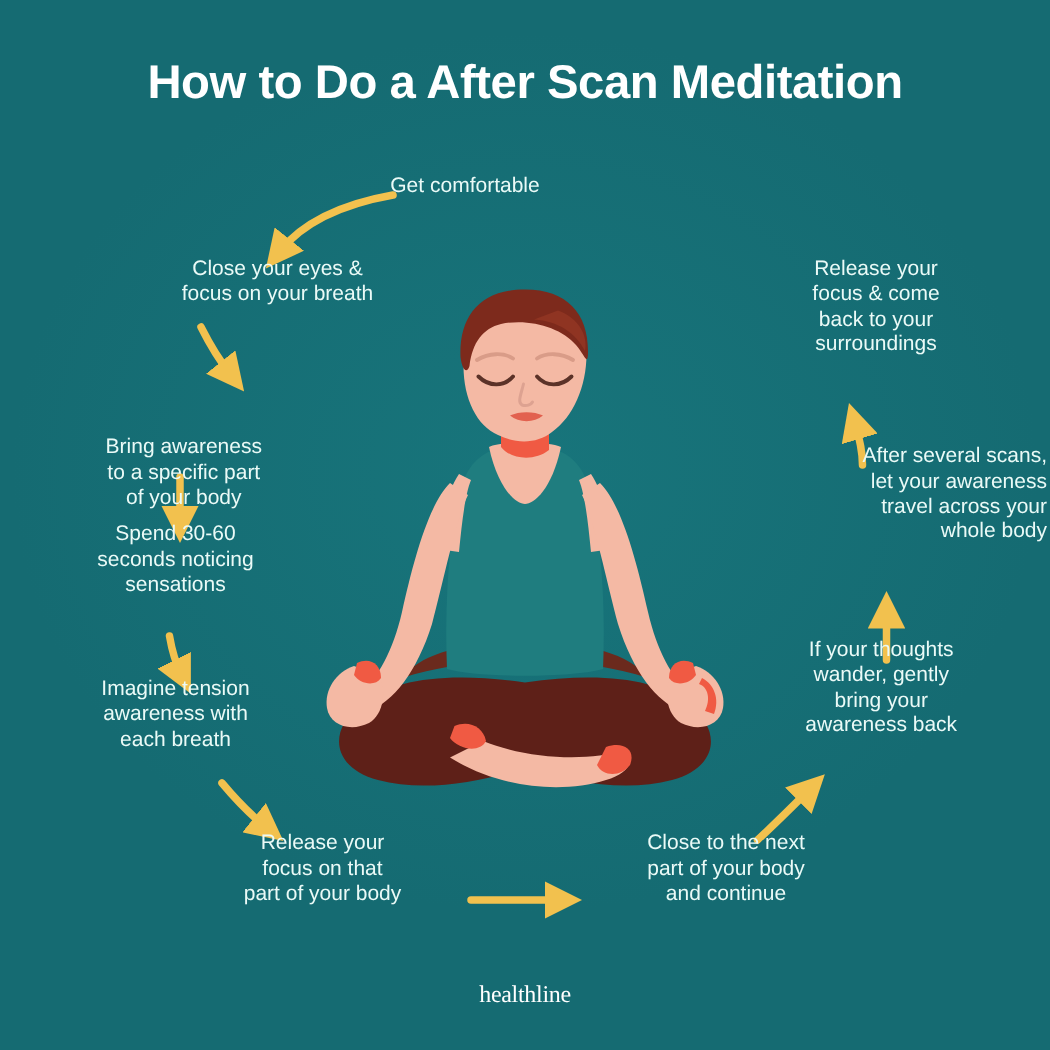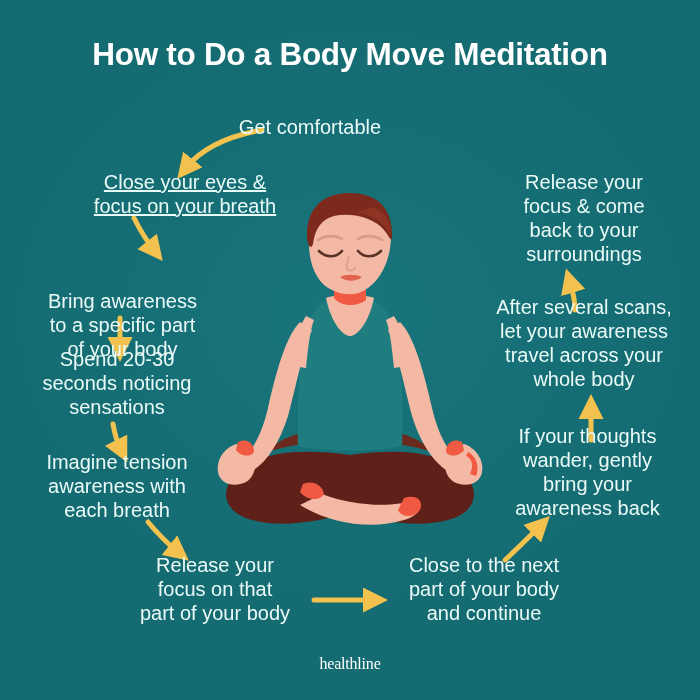--- a/index.html
+++ b/index.html
@@ -30,21 +30,21 @@
     text-align: center;
     color: #ffffff;
     font-size: 31.5px;
     font-weight: bold;
     letter-spacing: -0.3px;
     font-family: "Liberation Sans", sans-serif;
   }
   .step {
     position: absolute;
     color: #eafaf7;
-    font-size: 20px;
+    font-size: 14px;
     line-height: 1.20;
     text-align: center;
     white-space: pre-line;
     font-family: "Liberation Sans", sans-serif;
   }
   .logo {
     position: absolute;
     left: 0;
     top: 655px;
     width: 700px;
@@ -61,21 +61,21 @@
   }
   .arrow-layer { pointer-events: none; }
 </style>
 </head>
 <body>
 
 <div id="infographic">
 
   <div class="bg-vignette"></div>
 
-  <div class="title">How to Do a Body Move Meditation</div>
+  <div class="title">How to Do a After Scan Meditation</div>
 
   <div class="figure-layer">
     <svg width="700" height="700" viewBox="0 0 700 700" xmlns="http://www.w3.org/2000/svg">
       <g>
 
         <path d="M350 455
                  C 300 448, 262 452, 240 470
                  C 218 488, 222 512, 252 520
                  C 282 528, 318 522, 350 512
                  C 382 522, 418 528, 448 520
@@ -186,49 +186,49 @@
       <path d="M505 560 C 518 548, 530 536, 540 526" stroke="#f2c14e" stroke-width="5" fill="none" stroke-linecap="round" marker-end="url(#ah)"></path>
 
       <path d="M591 440 L 591 408" stroke="#f2c14e" stroke-width="5" fill="none" stroke-linecap="round" marker-end="url(#ah)"></path>
 
       <path d="M575 310 C 575 300, 573 292, 570 282" stroke="#f2c14e" stroke-width="5" fill="none" stroke-linecap="round" marker-end="url(#ah)"></path>
     </svg>
   </div>
 
   <div class="step" style="left:180px; top:115px; width:260px;">Get comfortable</div>
 
-  <div class="step" style="left:60px; top:170px; width:250px;text-decoration:underline;">Close your eyes &amp;
+  <div class="step" style="left:60px; top:170px; width:250px;">Close your eyes &amp;
 focus on your breath</div>
 
   <div class="step" style="left:10px; top:243px; width:225px;margin-top:46px;">Bring awareness
 to a specific part
 of your body</div>
 
-  <div class="step" style="left:8px; top:347px; width:218px;">Spend 20-30
+  <div class="step" style="left:8px; top:347px; width:218px;">Spend 30-60
 seconds noticing
 sensations</div>
 
   <div class="step" style="left:8px; top:450px; width:218px;">Imagine tension
 awareness with
 each breath</div>
 
   <div class="step" style="left:110px; top:553px; width:210px;">Release your
 focus on that
 part of your body</div>
 
   <div class="step" style="left:378px; top:553px; width:212px;">Close to the next
 part of your body
 and continue</div>
 
   <div class="step" style="left:480px; top:424px; width:215px;text-align:center;">If your thoughts
 wander, gently
 bring your
 awareness back</div>
 
-  <div class="step" style="left:470px; top:295px; width:228px;">After several scans,
+  <div class="step" style="left:470px; top:295px; width:228px;text-align:right;">After several scans,
 let your awareness
 travel across your
 whole body</div>
 
   <div class="step" style="left:480px; top:170px; width:208px;">Release your
 focus &amp; come
 back to your
 surroundings</div>
 
   <div class="logo">healthline</div>

